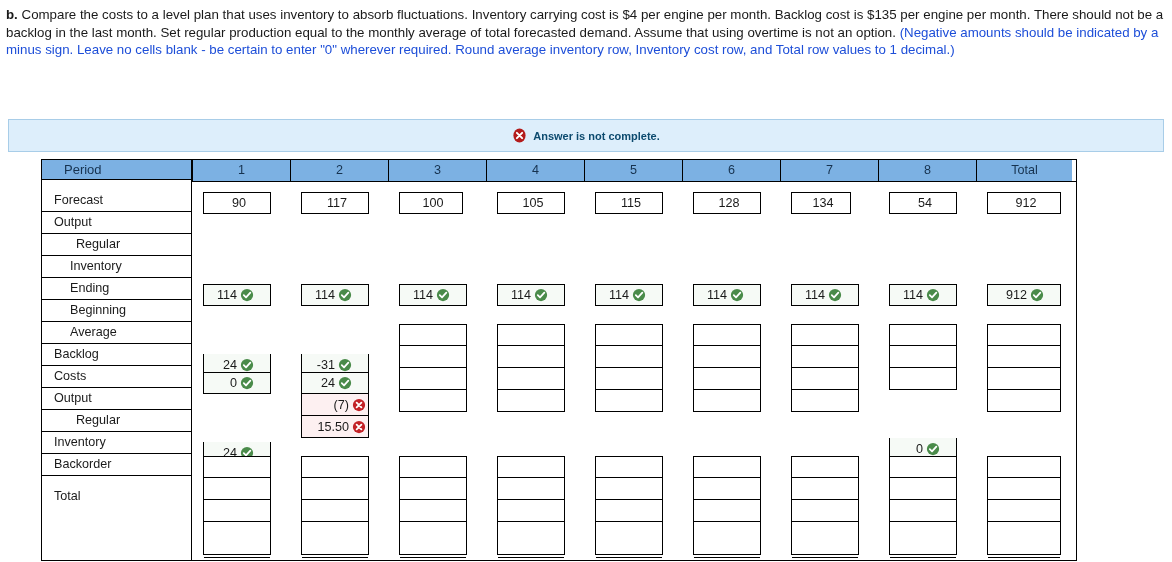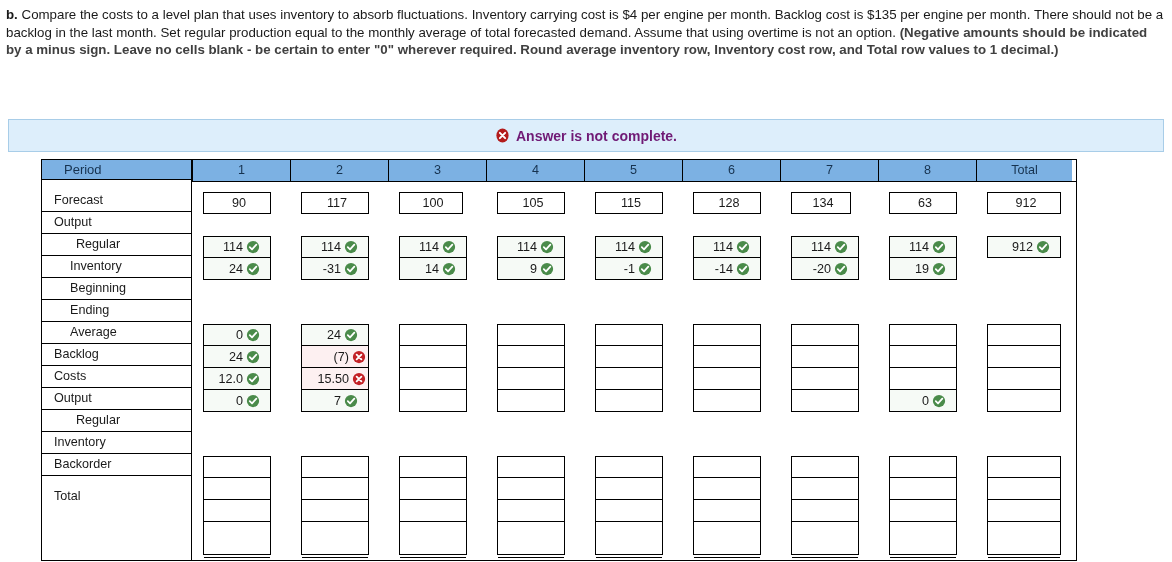--- a/index.html
+++ b/index.html
@@ -12,33 +12,33 @@
 
   
   .question {
     padding: 6px 8px 0 6px;
     font-size: 13.3px;
     line-height: 17.6px;
     color: #1a1a1a;
     width: 1172px;
   }
   .question .lead { font-weight: bold; }
-  .question .warn { color: #404040; font-weight: bold; }
+  .question .warn { color: #1d4ed8; font-weight: normal; }
 
   
   .banner {
     position: absolute;
     left: 8px; top: 119px;
     width: 1156px; height: 33px;
     background: #ddeefb;
     border: 1px solid #a8cde8;
     display: flex; align-items: center; justify-content: center;
   }
   .banner-inner { display: flex; align-items: center; gap: 6px; }
-  .banner-text { font-size: 14px; font-weight: bold; color: #701a75; }
+  .banner-text { font-size: 11px; font-weight: bold; color: #0c4a6e; }
 
   .ico { display: inline-block; flex: none; line-height: 0; }
   .ico svg { display: block; }
 
   
   .sheet {
     position: absolute;
     left: 41px; top: 159px;
     width: 1036px;
     border-left: 1px solid #000;
@@ -101,21 +101,21 @@
     border: 1px solid #000;
     background: #ffffff;
     font-size: 12.6px;
     color: #1a1a1a;
     display: flex; align-items: center; justify-content: flex-end;
     padding: 0 4px;
     position: relative;
   }
   .box + .box { border-top: none; }
   .box.center { justify-content: center; padding-right: 0; }
-  .box.ok { background: #f6faf6; padding-right: 10px; }
+  .box.ok { background: #f6faf6; padding-right: 16px; margin-top: 48px; }
   .box.bad { background: #fdf0f1; padding-right: 2px; }
   .box.tallbox { height: 33px; }
   .box.dbl { box-shadow: 0 3px 0 -1px #fff, 0 4px 0 -1px #000; }
   .val { display: inline-block; }
   .mark { margin-left: 3px; display: inline-flex; align-items: center; }
 </style>
 </head>
 <body>
 
 <div class="question">
@@ -137,22 +137,22 @@
 <div class="sheet">
   <div class="row">
 
     <div class="lblcol">
       <div class="lbl head">Period</div>
       <div class="lbl spacer"></div>
       <div class="lbl i1">Forecast</div>
       <div class="lbl i1">Output</div>
       <div class="lbl i2">Regular</div>
       <div class="lbl i3">Inventory</div>
+      <div class="lbl i3">Ending</div>
       <div class="lbl i3">Beginning</div>
-      <div class="lbl i3">Ending</div>
       <div class="lbl i3">Average</div>
       <div class="lbl i1">Backlog</div>
       <div class="lbl i1">Costs</div>
       <div class="lbl i1">Output</div>
       <div class="lbl i2">Regular</div>
       <div class="lbl i1">Inventory</div>
       <div class="lbl i1">Backorder</div>
       <div class="lbl i1 tall nb">Total</div>
     </div>
 
@@ -201,21 +201,21 @@
               <span class="val">128</span>
             </div>
           </div>
           <div class="gcol" style="left: 599px; top: 10px; width: 60px;">
             <div class="box center">
               <span class="val">134</span>
             </div>
           </div>
           <div class="gcol" style="left: 697px; top: 10px; width: 68px;">
             <div class="box center">
-              <span class="val">63</span>
+              <span class="val">54</span>
             </div>
           </div>
           <div class="gcol" style="left: 795px; top: 10px; width: 74px;">
             <div class="box center">
               <span class="val">912</span>
             </div>
           </div>
           <div class="gcol" style="left: 11px; top: 54px; width: 68px;">
             <div class="box ok">
               <span class="val">114</span>

